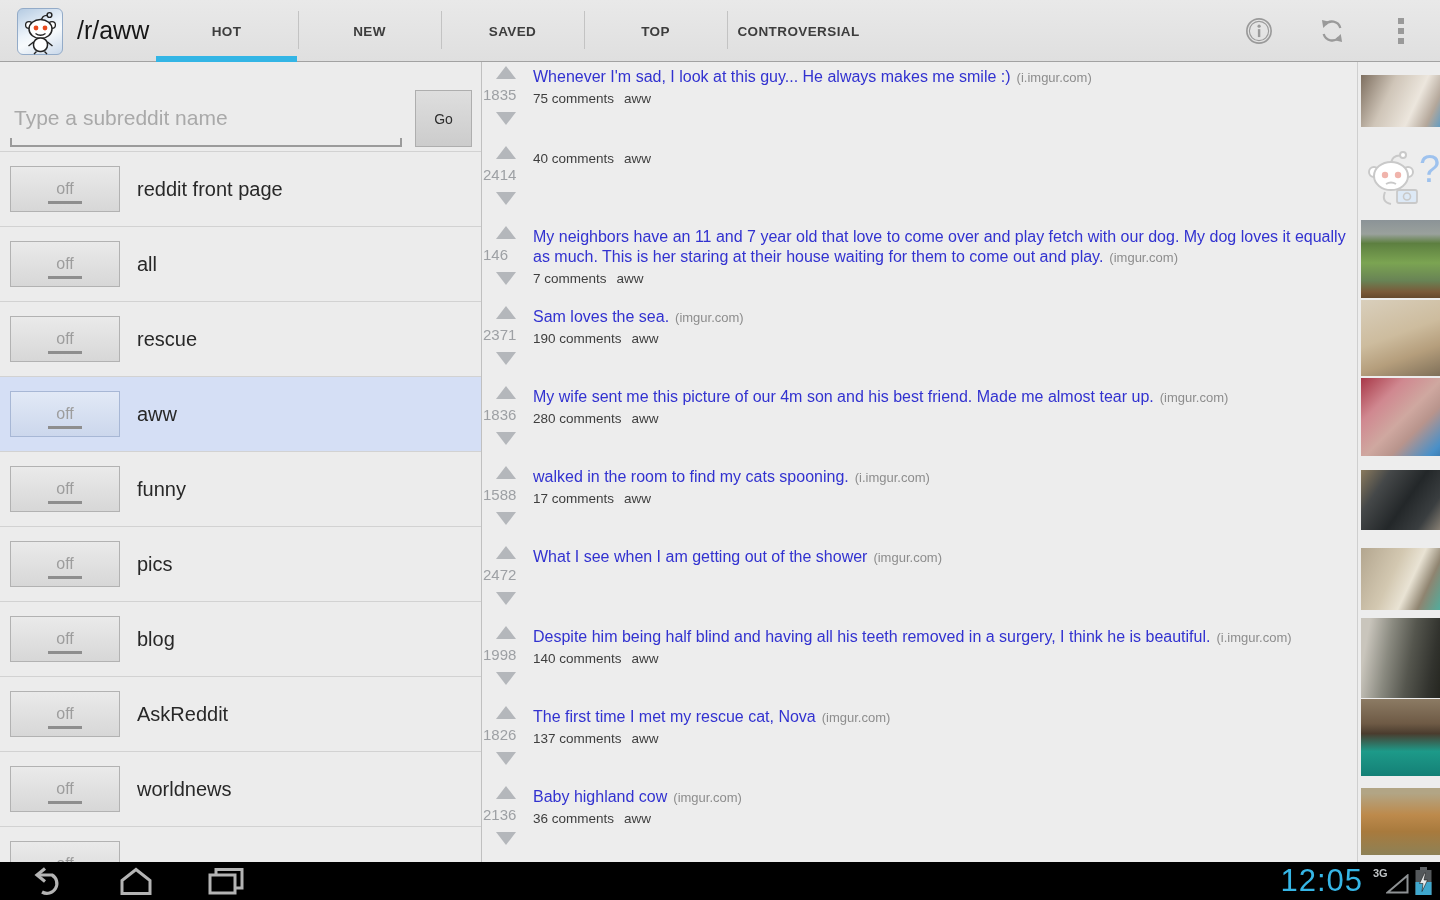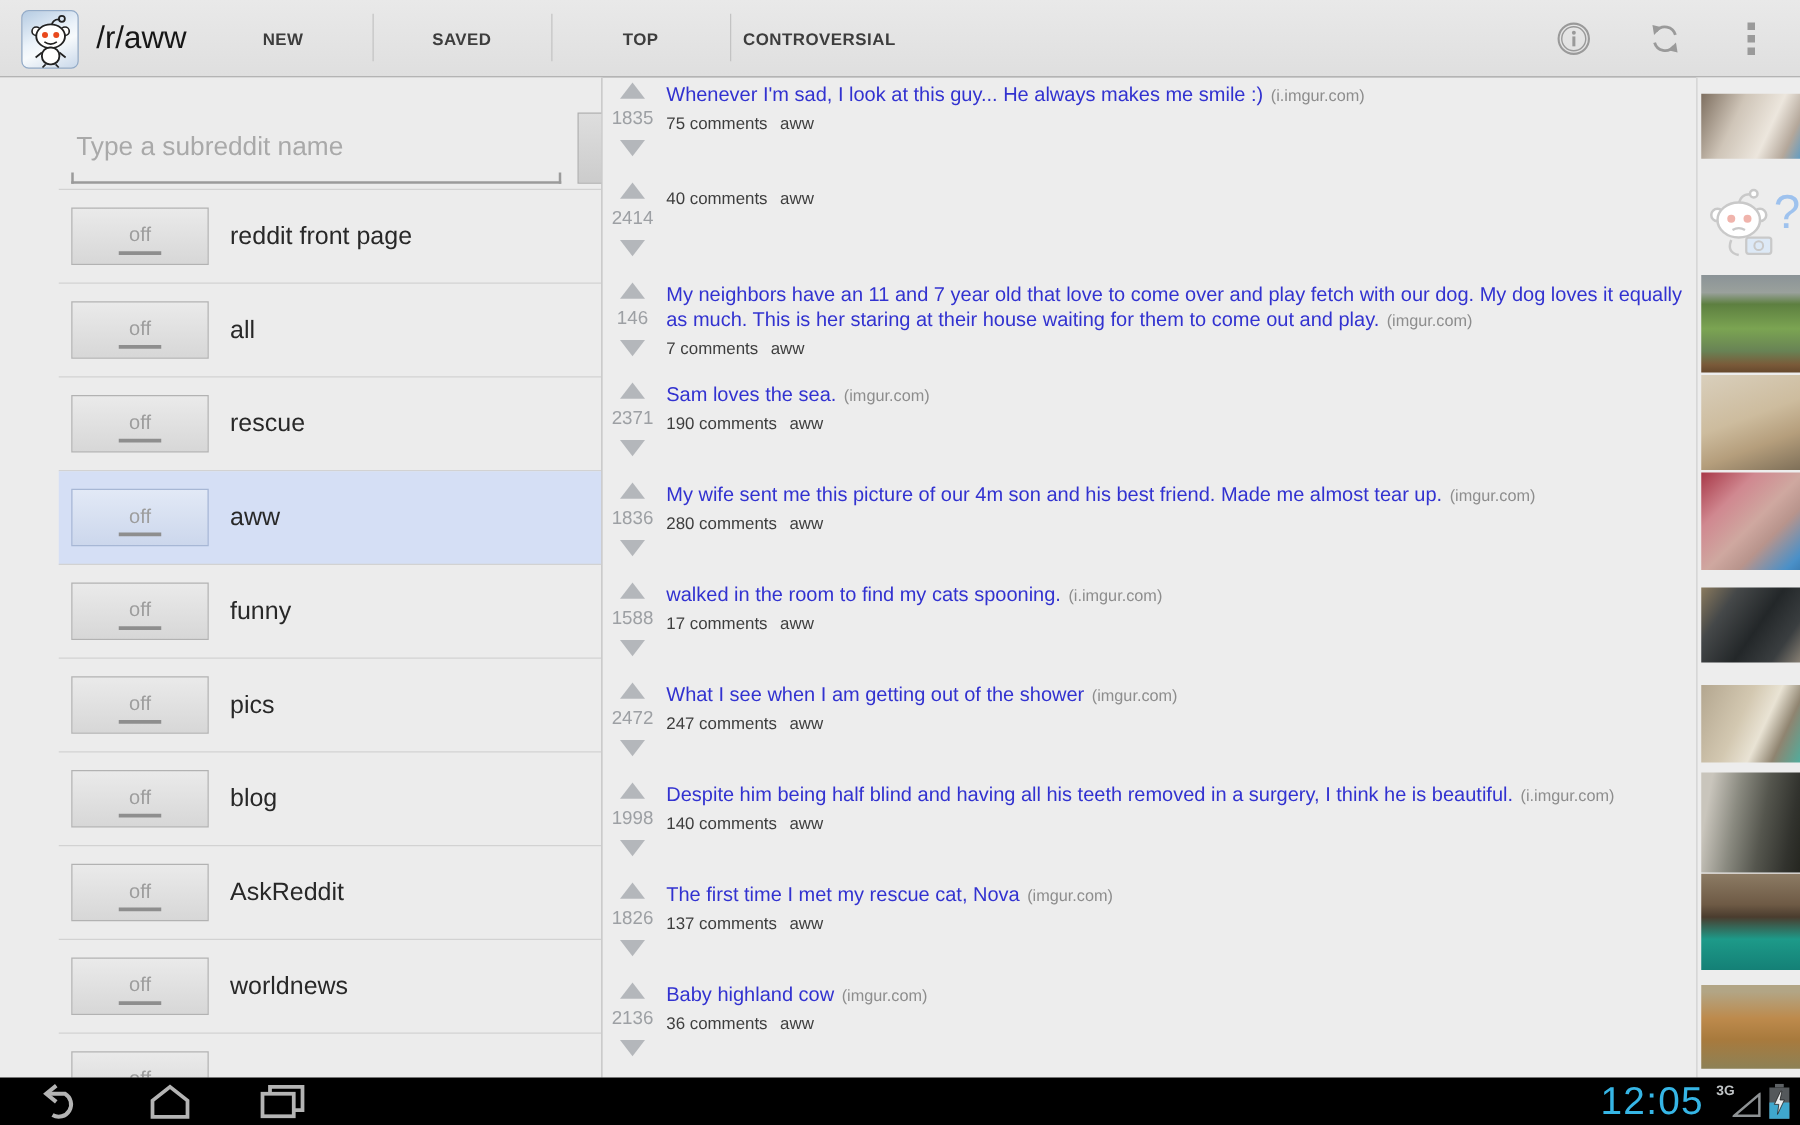--- a/index.html
+++ b/index.html
@@ -35,21 +35,21 @@
   }
   .action-icon { position:absolute; top:17px; width:28px; height:28px; }
   .icon-info { left:1245px; }
   .icon-refresh { left:1318px; }
   .overflow { position:absolute; left:1398px; top:18px; width:6px; }
   .overflow span { display:block; width:6px; height:6px; background:#9a9a9a; margin-bottom:4px; }
 
   
   .sidebar {
     position:absolute; left:0; top:62px; width:482px; bottom:38px;
-    background:#ececec; border-right:1px solid #c0c0c0; overflow:hidden;padding-left:47px;
+    background:#ececec; border-right:1px solid #c0c0c0; overflow:hidden;
   }
   .search-row { position:relative; height:90px; border-bottom:1px solid #d2d2d2; }
   .input-wrap {
     position:absolute; left:10px; top:28px; width:392px; height:57px;
     border-bottom:2px solid #9b9b9b;
   }
   .input-wrap::before, .input-wrap::after {
     content:''; position:absolute; bottom:-2px; width:2px; height:9px; background:#9b9b9b;
   }
   .input-wrap::before { left:0; } .input-wrap::after { right:0; }
@@ -79,21 +79,21 @@
     width:34px; height:3px; background:#8e8e8e;
   }
   .sub-row.selected .toggle {
     background:linear-gradient(#e2e9f6,#ccd7ec); border-color:#a7b7d5;
   }
   .sub-label { margin-left:17px; font-size:20px; color:#282828; }
 
   
   .posts { position:absolute; left:483px; top:62px; width:874px; bottom:38px; overflow:hidden; }
   .post { position:relative; height:80px; padding:5px 6px 0 50px; }
-  .vote-col { position:absolute; left:0; top:4px; width:46px; text-align:center; }
+  .vote-col { position:absolute; left:0; top:4px; width:46px; }
   .arrow-up {
     width:0; height:0; margin:0 auto;
     border-left:10px solid transparent; border-right:10px solid transparent;
     border-bottom:13px solid #b4b7bb;
   }
   .arrow-down {
     width:0; height:0; margin:0 auto;
     border-left:10px solid transparent; border-right:10px solid transparent;
     border-top:13px solid #b4b7bb;
   }
@@ -148,20 +148,23 @@
         <circle cx="27" cy="19" r="2.4" fill="#e8491d"></circle>
         <path d="M17.5 24.5 Q22.5 28 27.5 24.5" fill="none" stroke="#222" stroke-width="1.3"></path>
         <rect x="15.5" y="29" width="14" height="13.5" rx="6.5" fill="#fff" stroke="#222" stroke-width="1.5"></rect>
         <path d="M15.5 33 L10.5 37 M29.5 33 L34.5 37" stroke="#222" stroke-width="1.4" fill="none"></path>
         <path d="M18.5 42.5 L16 45 M26.5 42.5 L29 45" stroke="#222" stroke-width="1.4" fill="none"></path>
       </svg>
     </div>
     <div class="app-title">/r/aww</div>
 
     <div class="tabs">
+      <div class="tab selected">
+          <span>HOT</span>
+        </div>
       <div class="tab">
           <span>NEW</span>
         </div>
       <div class="tab">
           <span>SAVED</span>
         </div>
       <div class="tab">
           <span>TOP</span>
         </div>
       <div class="tab">
@@ -298,21 +301,20 @@
       <div class="post-meta"><span>17 comments</span><span class="post-sub">aww</span></div>
     </div>
 
     <div class="post">
       <div class="vote-col">
         <div class="arrow-up"></div>
         <div class="score">2472</div>
         <div class="arrow-down"></div>
       </div>
       <div><span class="post-title">What I see when I am getting out of the shower</span><span class="post-domain">(imgur.com)</span></div>
-      <div class="post-meta"><span>247 comments</span><span class="post-sub">aww</span></div>
     </div>
 
     <div class="post">
       <div class="vote-col">
         <div class="arrow-up"></div>
         <div class="score">1998</div>
         <div class="arrow-down"></div>
       </div>
       <div><span class="post-title">Despite him being half blind and having all his teeth removed in a surgery, I think he is beautiful.</span><span class="post-domain">(i.imgur.com)</span></div>
       <div class="post-meta"><span>140 comments</span><span class="post-sub">aww</span></div>

